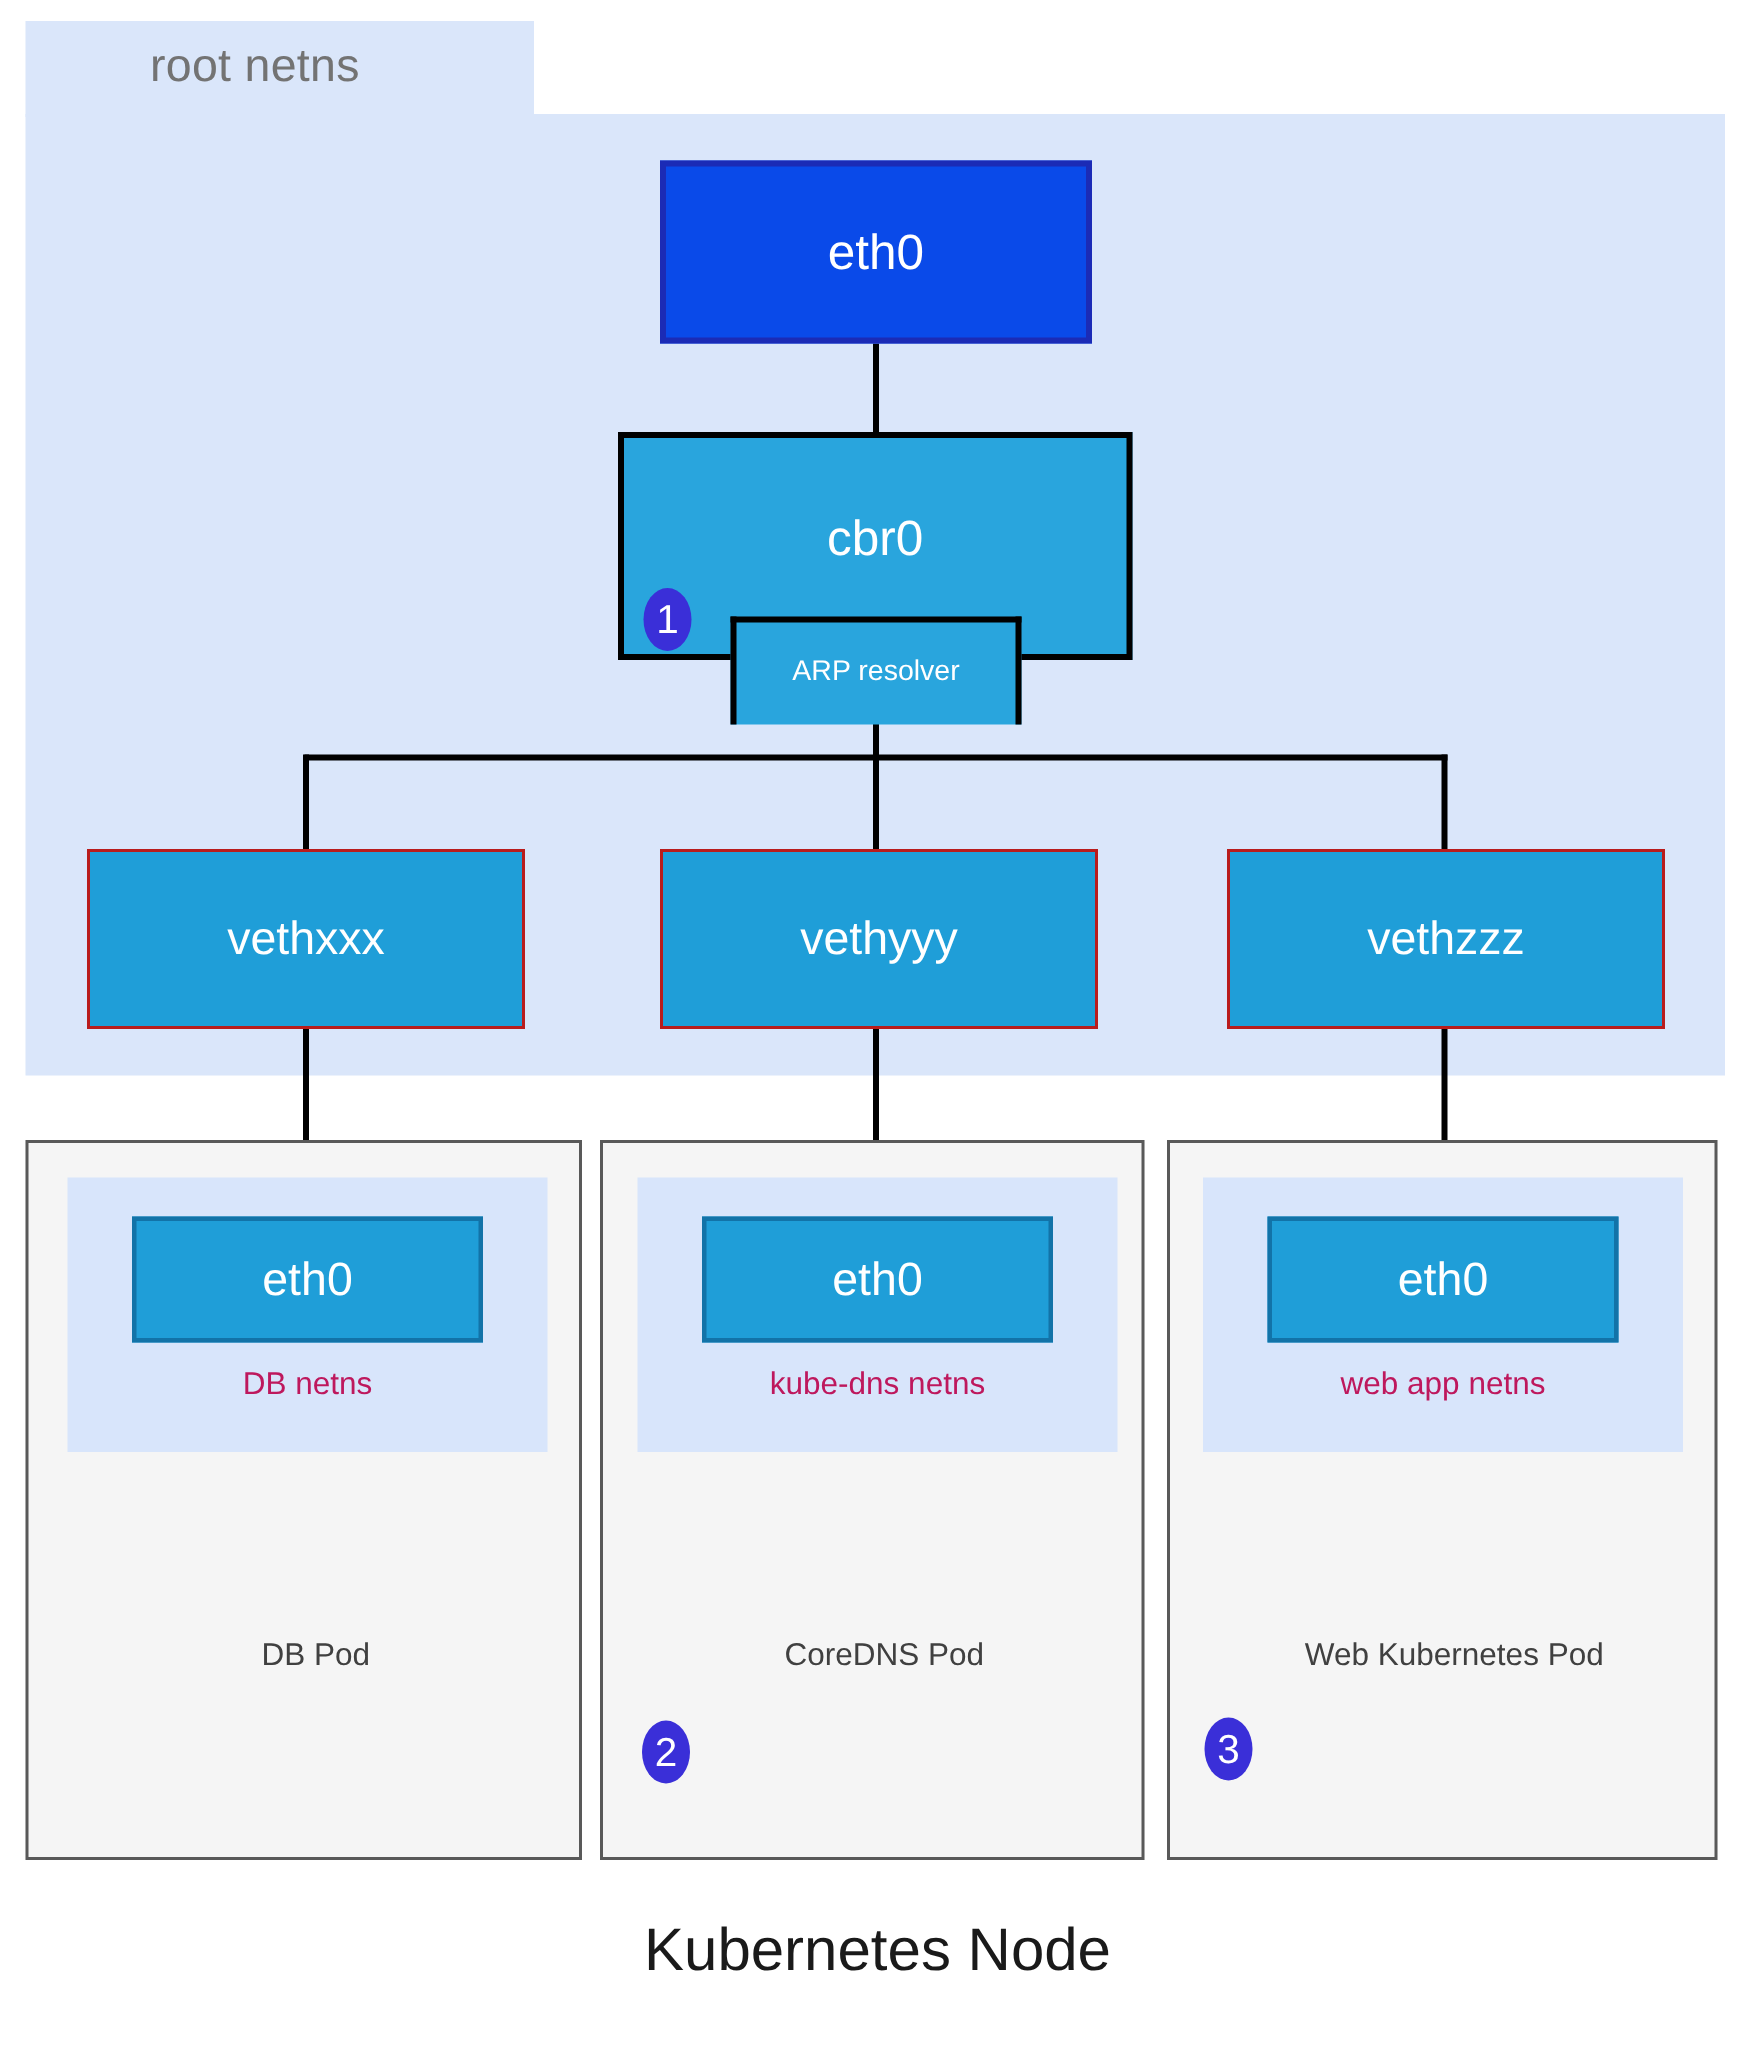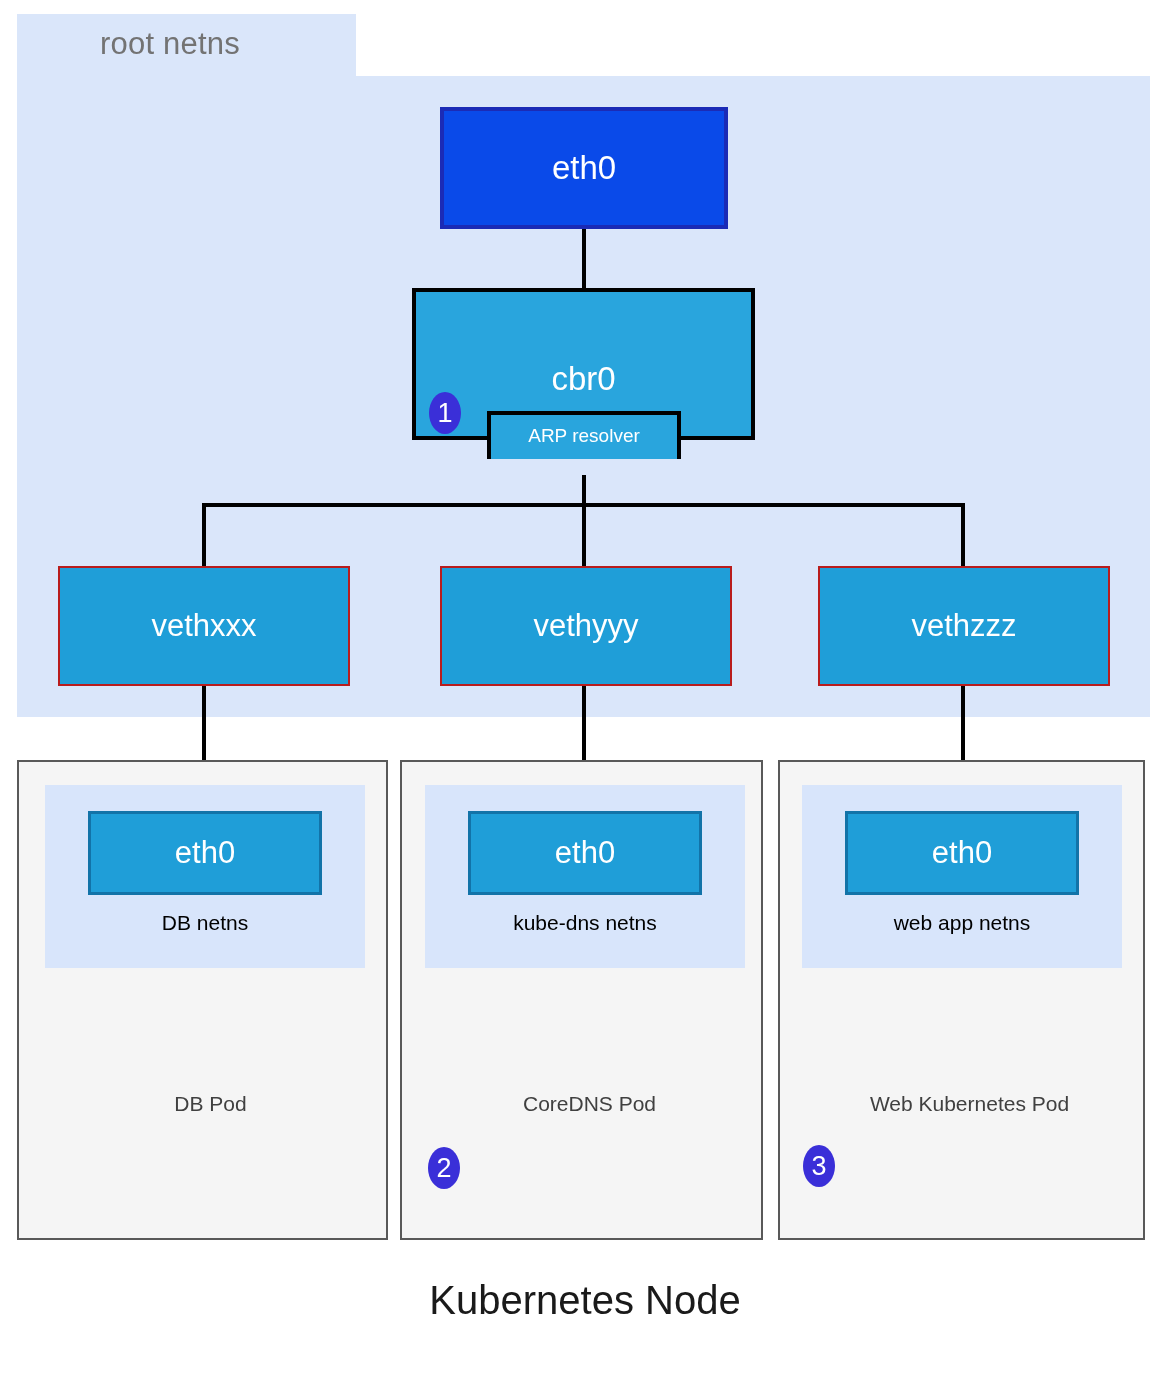--- a/index.html
+++ b/index.html
@@ -78,28 +78,28 @@
 
   .node-cbr0 {
     left: 412px;
     top: 288px;
     width: 343px;
     height: 152px;
     background: #29a5dd;
     border: 4px solid #000000;
     font-size: 33px;
     align-items: flex-start;
-    padding-top: 68px;
+    padding-top: 48px;
   }
 
   .node-arp {
     left: 487px;
     top: 411px;
     width: 194px;
-    height: 48px;
+    height: 72px;
     background: #29a5dd;
     border: 4px solid #000000;
     border-bottom: none;
     font-size: 19px;
     padding-bottom: 2px;
   }
 
   .node-veth {
     top: 566px;
     width: 292px;
@@ -171,21 +171,21 @@
     white-space: nowrap;
   }
 
   .netns-label {
     position: absolute;
     left: 0;
     right: 0;
     top: 126px;
     text-align: center;
     font-size: 21px;
-    color: #000000;
+    color: #be185d;
     white-space: nowrap;
   }
 
   .pod-label {
     position: absolute;
     left: 16px;
     right: 0;
     top: 330px;
     text-align: center;
     font-size: 21px;

